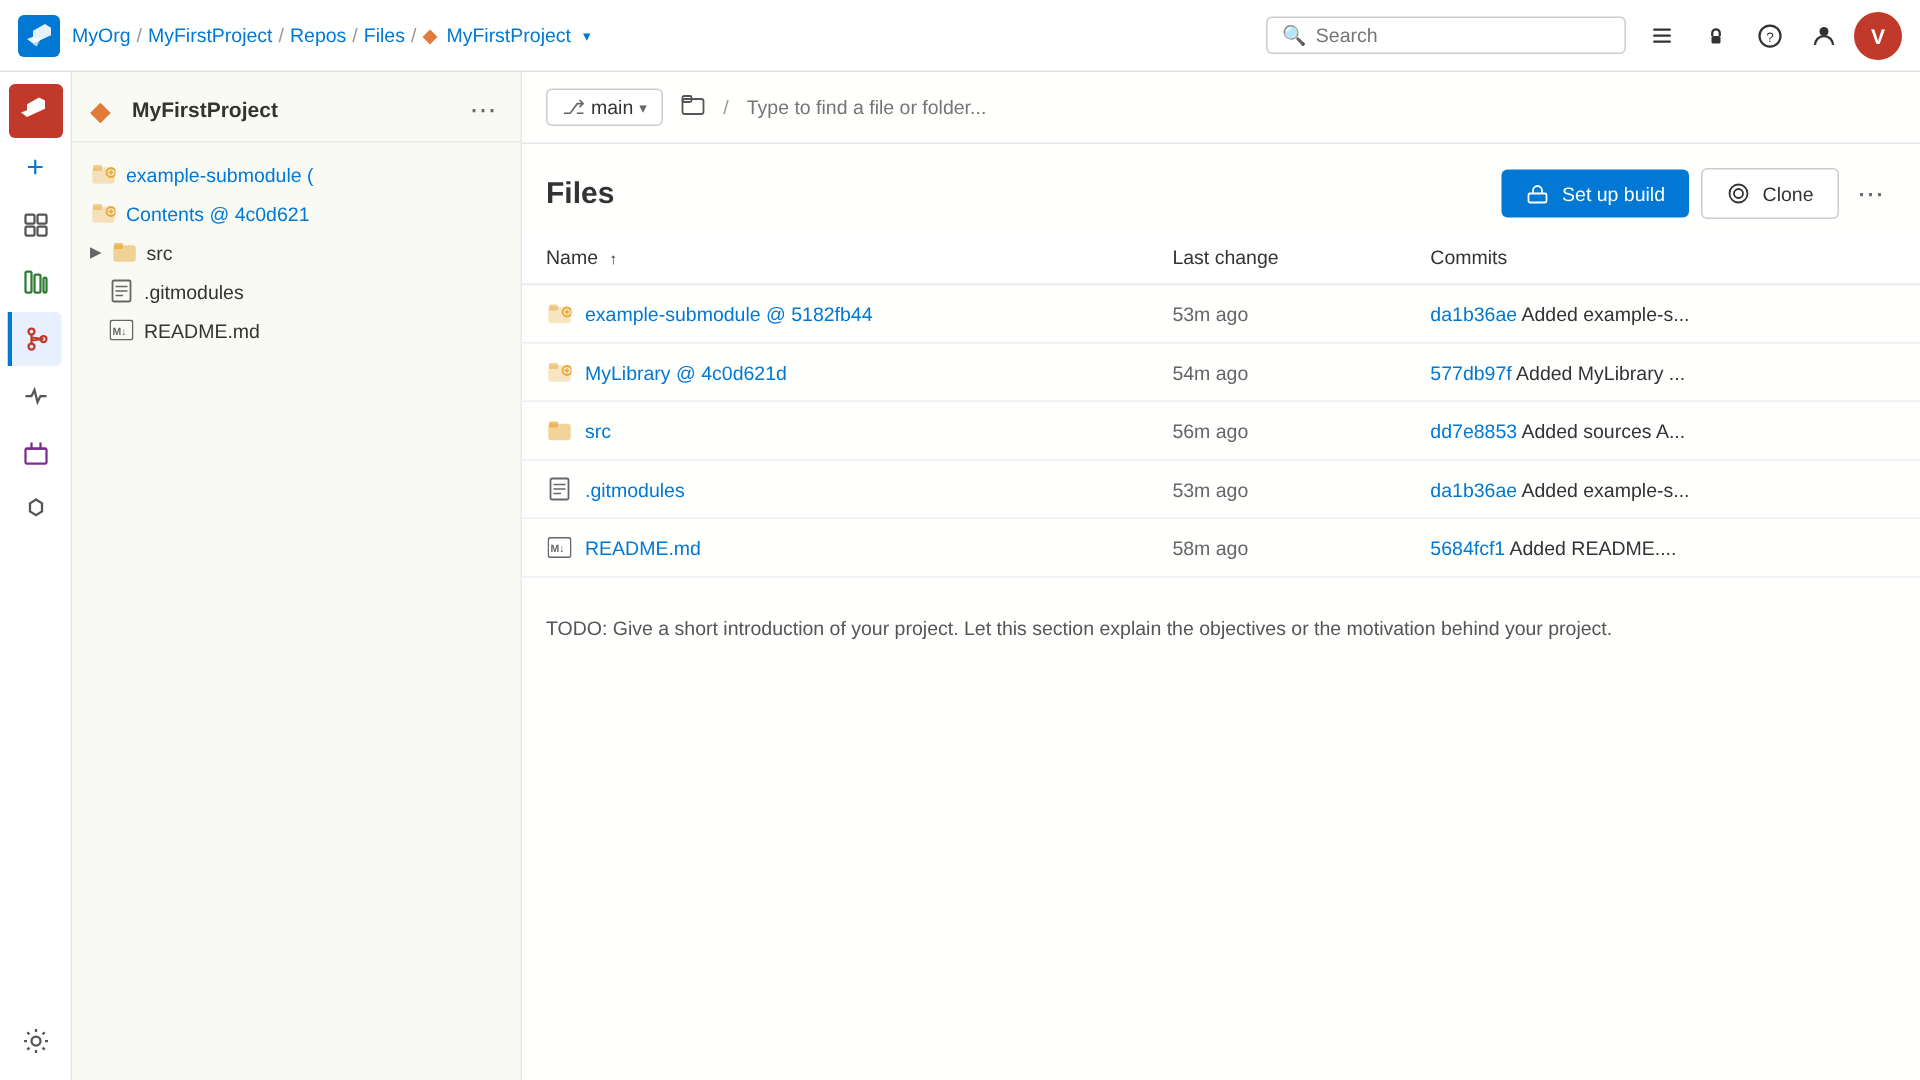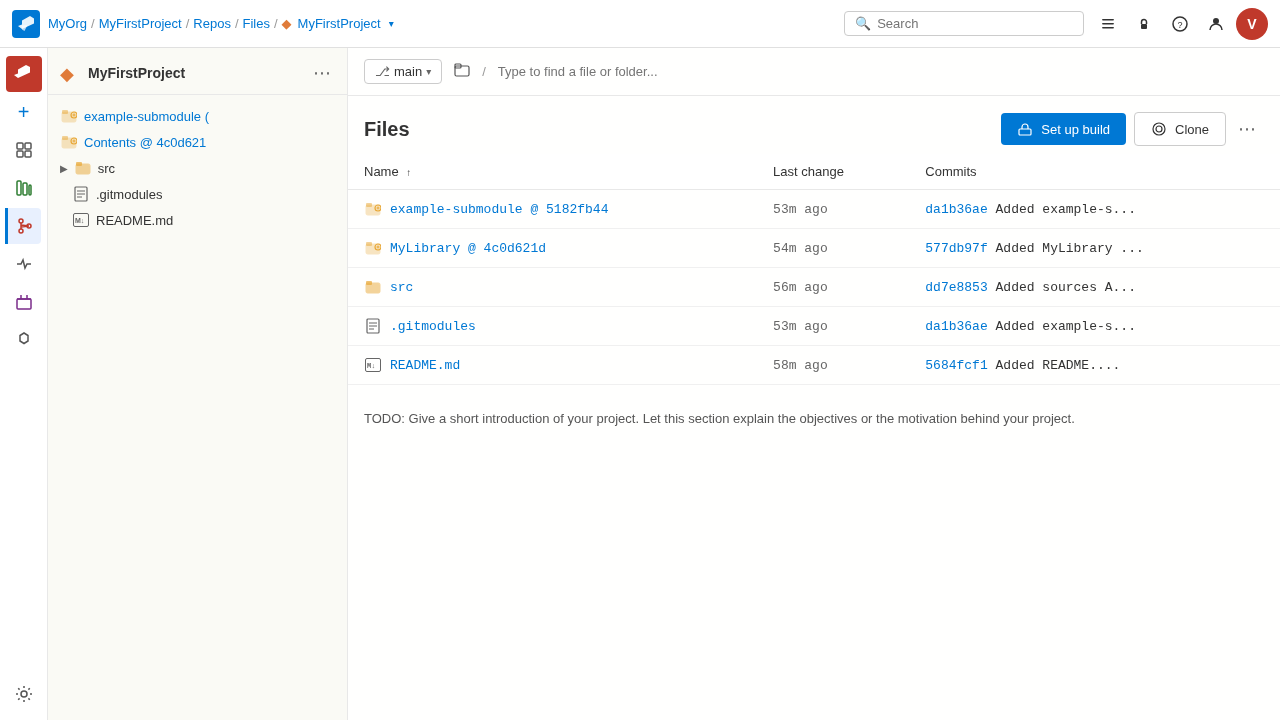--- a/index.html
+++ b/index.html
@@ -128,21 +128,21 @@
     .tab.active { color: #0078d4; border-bottom: 2px solid #0078d4; font-weight: 500; }
 
     
     .file-table { width: 100%; border-collapse: collapse; margin: 0; }
     .file-table th {
       text-align: left; padding: 10px 16px; font-size: 13px; font-weight: 500;
       color: #333; border-bottom: 1px solid #e8e8e8; background: #fff;
     }
     .file-table th.sortable { cursor: pointer; }
     .file-table th .sort-icon { font-size: 10px; margin-left: 4px; }
-    .file-table td { padding: 10px 16px; border-bottom: 1px solid #f0f0f0; font-size: 13px; font-family: Liberation Mono, monospace; }
+    .file-table td { padding: 10px 16px; border-bottom: 1px solid #f0f0f0; font-size: 13px; }
     .file-link { color: #0078d4; text-decoration: none; cursor: pointer; }
     .commit-link { color: #0078d4; text-decoration: none; cursor: pointer; }
     .time-ago { color: #666; margin-top: 48px; }
     .commit-msg { color: #333; }
 
     .file-icon { width: 18px; height: 18px; display: inline-flex; align-items: center; justify-content: center; flex-shrink: 0; }
     .td-name { display: flex; align-items: center; gap: 8px; }
 
     
     .readme-section { padding: 24px 16px; }

